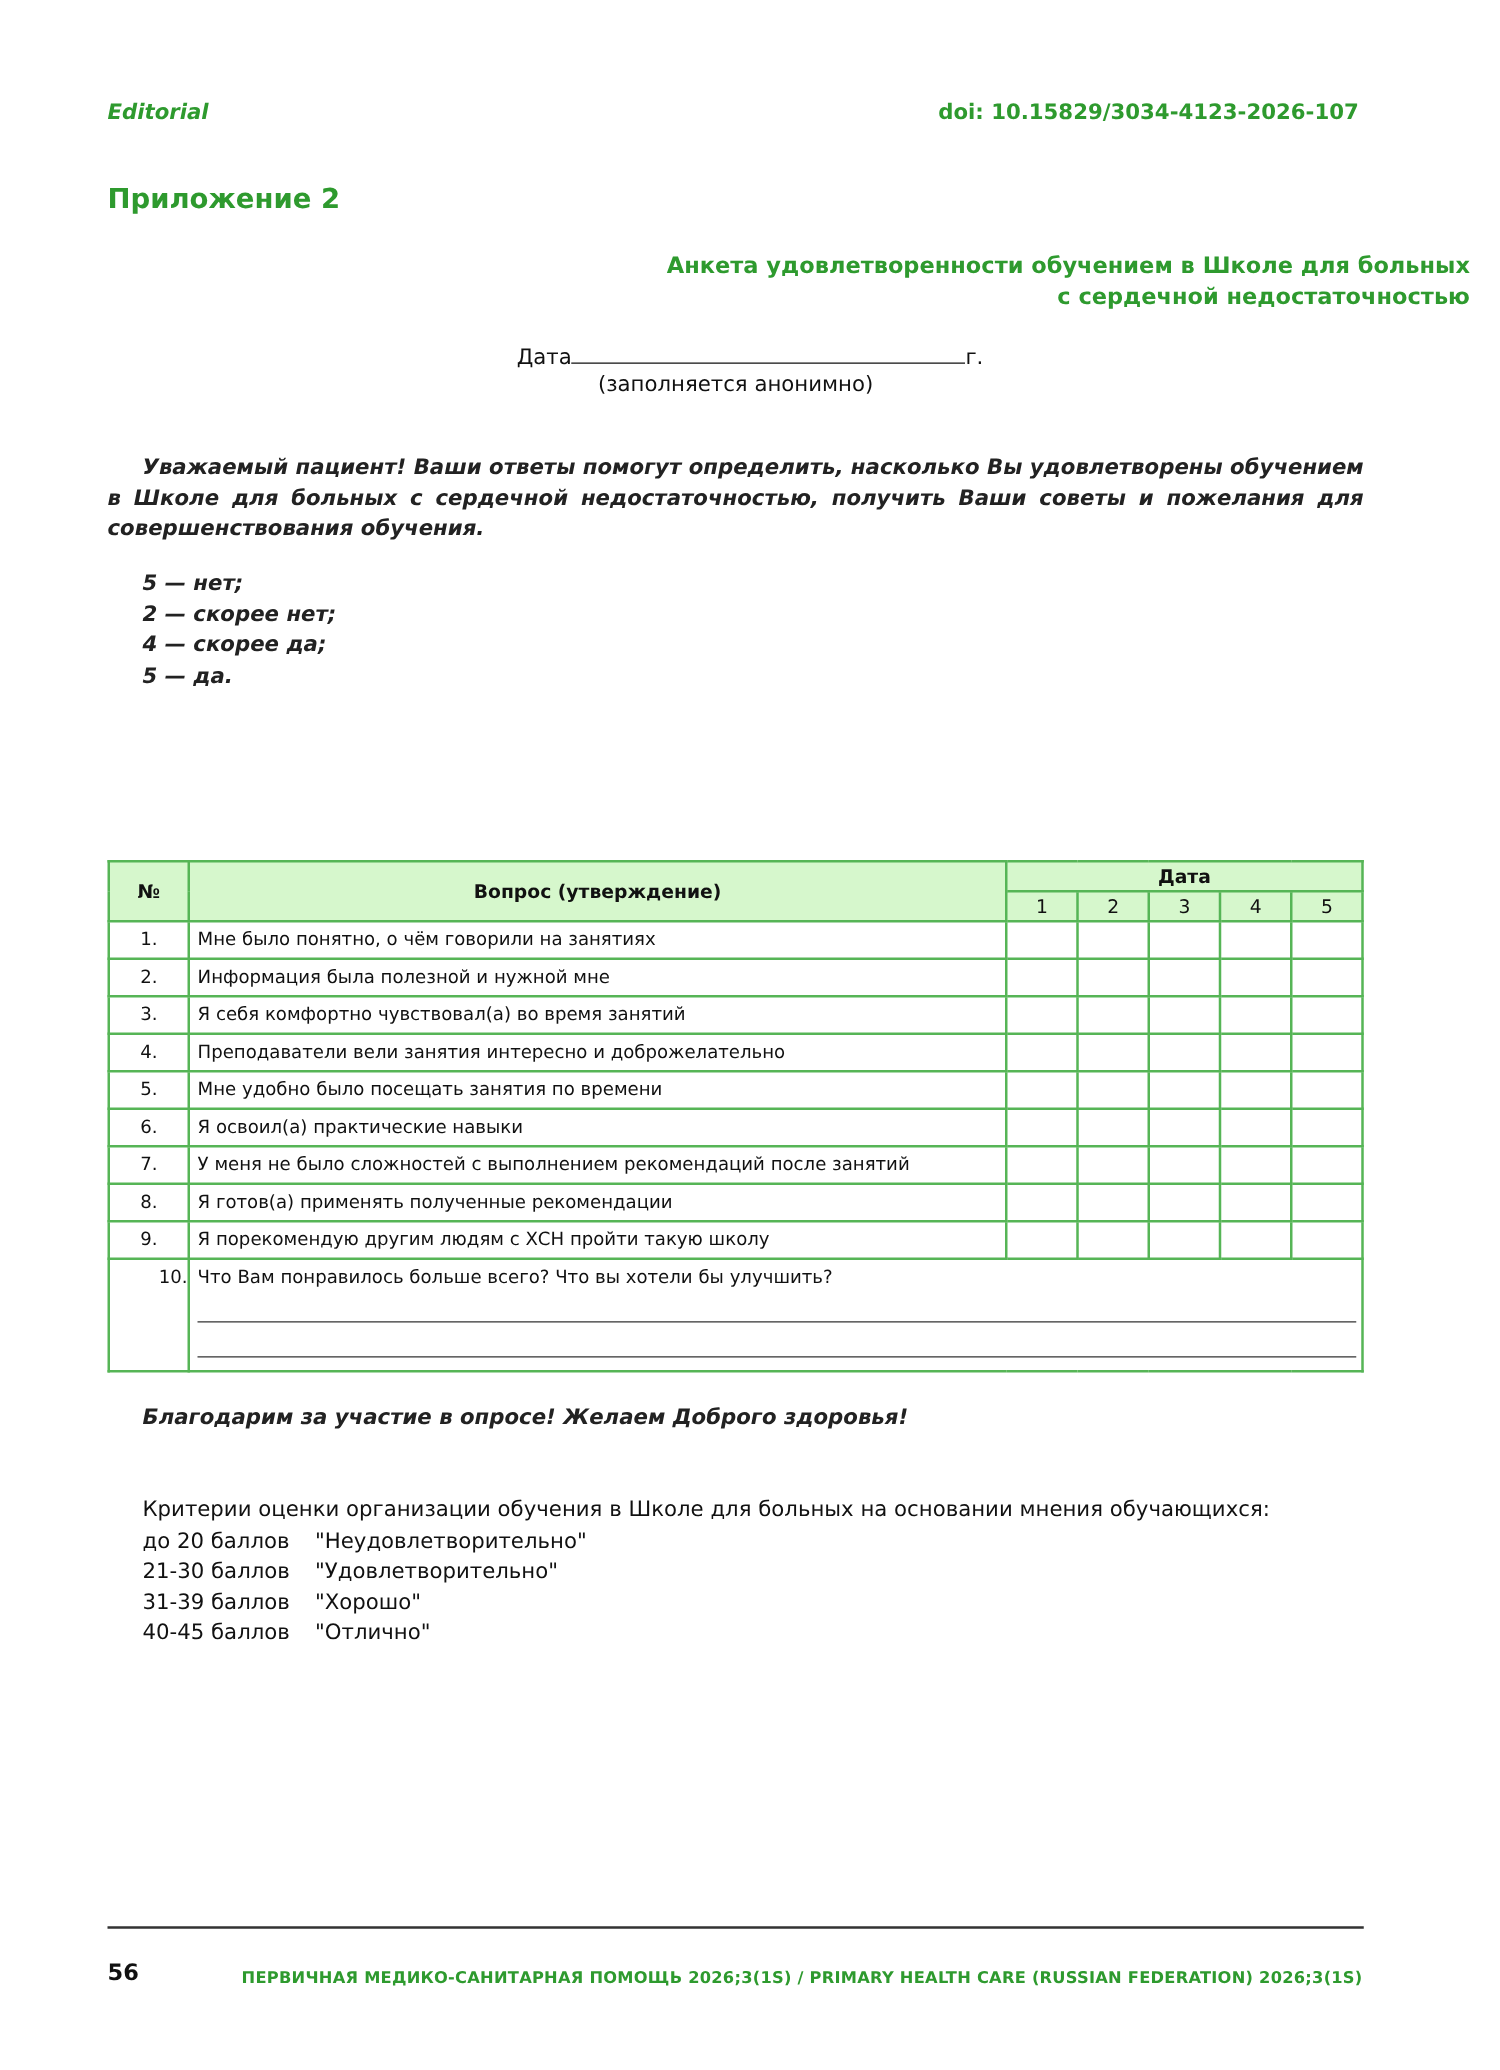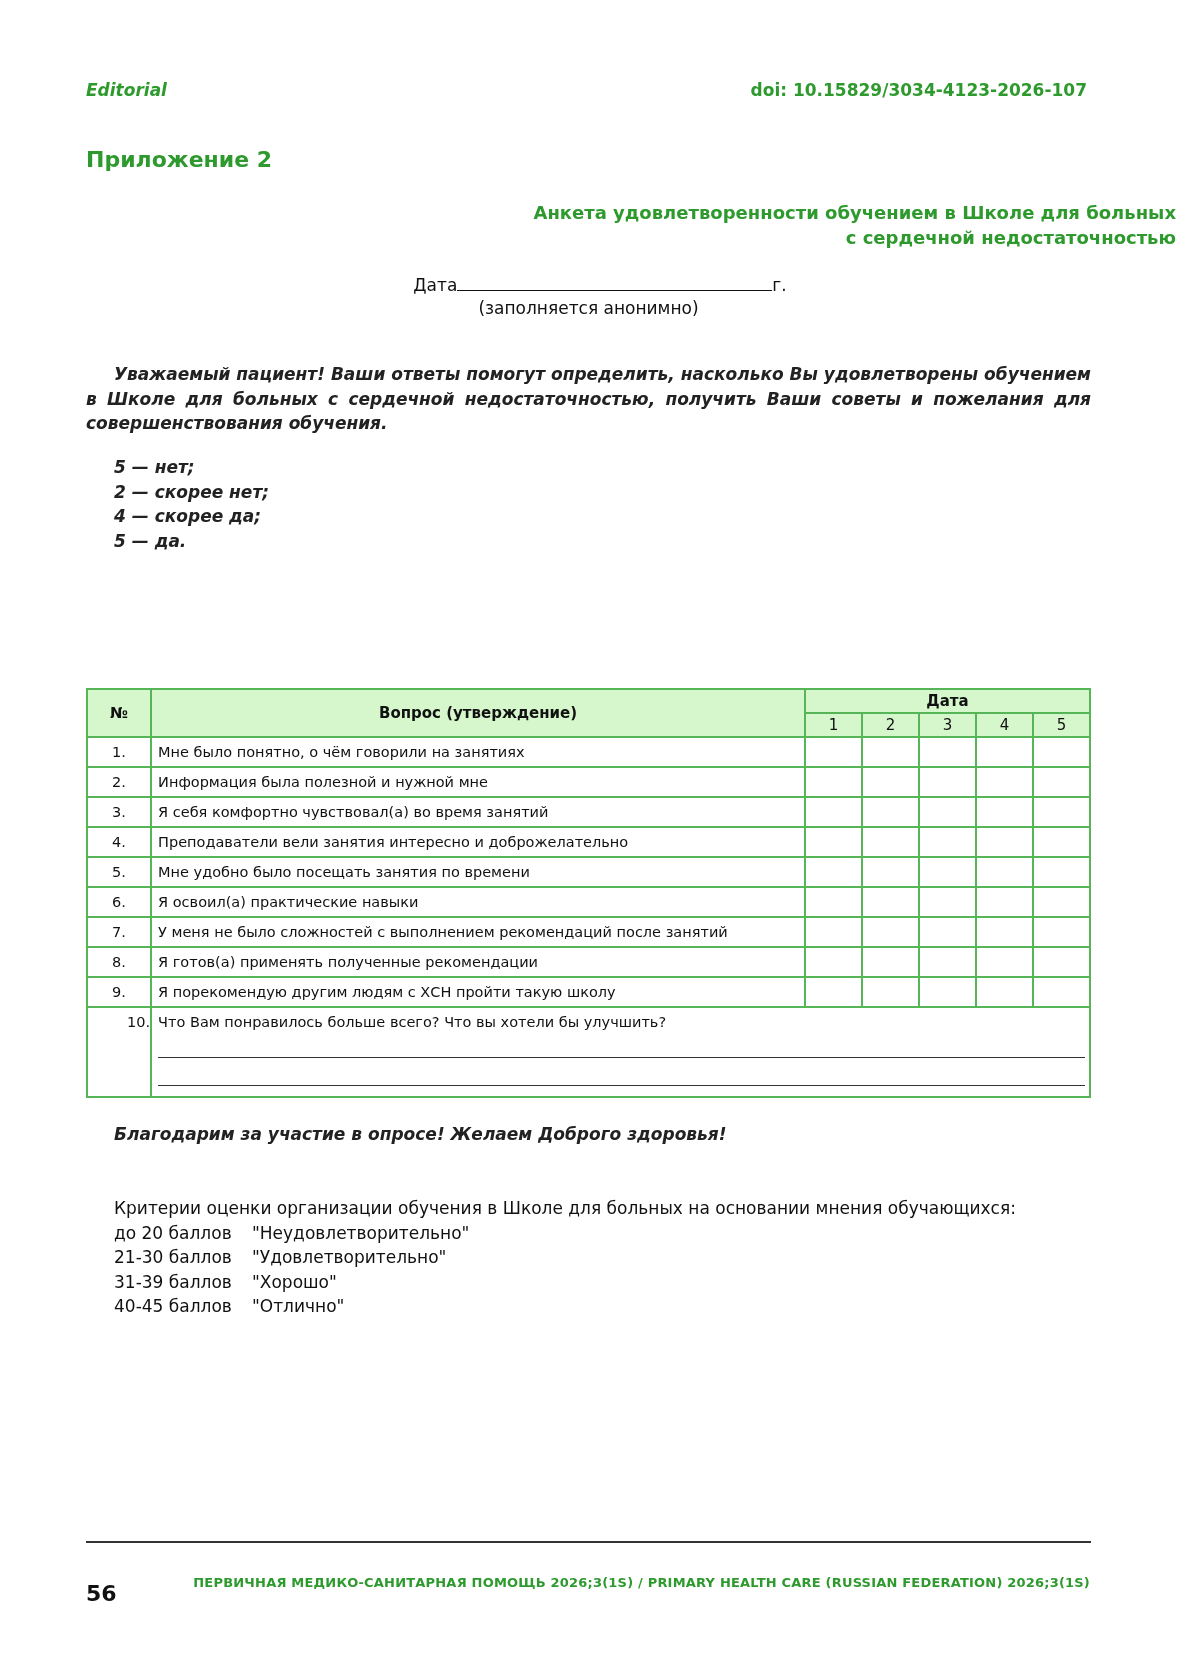--- a/index.html
+++ b/index.html
@@ -26,21 +26,21 @@
   table.survey td.num { text-align: center; height: 30px; }
   table.survey td.q { padding-left: 6px; }
   table.survey td.cell { width: 57px; }
   .q10-row td { height: 90px; vertical-align: top; padding-left: 39px; }
   .q10-text { padding-top: 6px; }
   .answer-line { border-bottom: 1.5px solid #333; height: 28px; margin-right: 4px; }
   .thanks { position: absolute; left: 114px; top: 1124px; font-size: 17px; font-style: italic; font-weight: bold; color: #222; }
   .criteria { position: absolute; left: 114px; top: 1196px; font-size: 17px; line-height: 24.5px; color: #111; }
   .crit-row span.range { display: inline-block; width: 138px; }
   .footer-rule { position: absolute; left: 86px; top: 1541px; width: 1005px; border-top: 2px solid #333; }
-  .page-num { position: absolute; left: 86px; top: 1568px; font-size: 22px; font-weight: bold; margin-top: 13px; }
+  .page-num { position: absolute; left: 86px; top: 1568px; font-size: 18px; font-weight: bold; }
   .footer-text { position: absolute; right: 110px; top: 1575px; font-size: 13px; font-weight: bold; color: #2e9a2e; letter-spacing: 0.2px; }
 </style>
 </head>
 <body>
 
 <div class="header-left">Editorial</div>
 <div class="header-right">doi: 10.15829/3034-4123-2026-107</div>
 
 <div class="appendix">Приложение 2</div>
 

